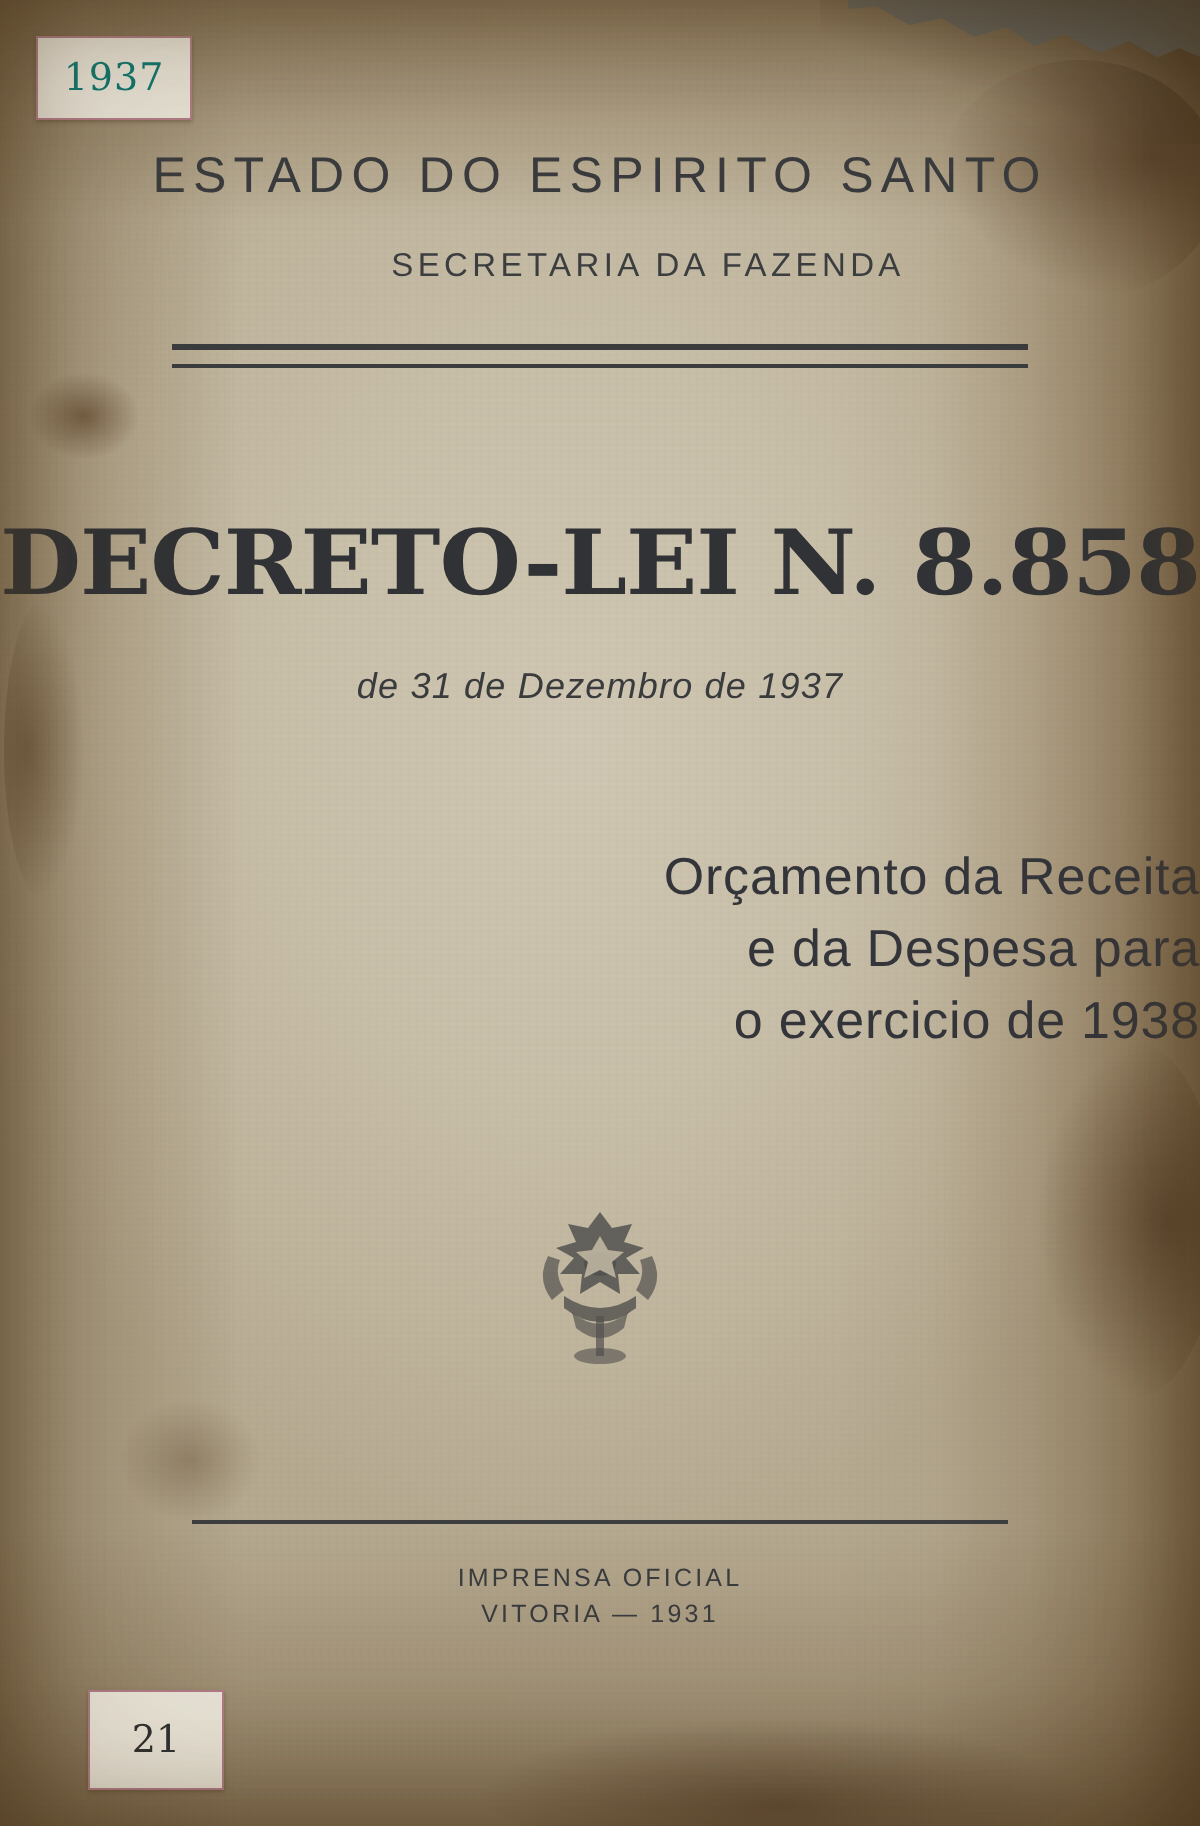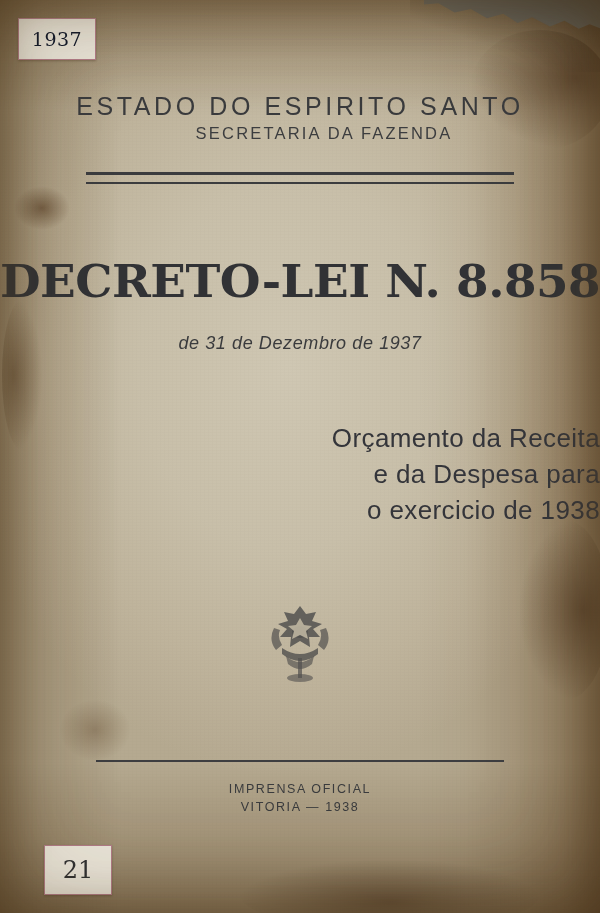--- a/index.html
+++ b/index.html
@@ -97,21 +97,21 @@
 
   
   .content {
     position: absolute;
     inset: 0;
     color: #2f3033;
   }
 
   .hdr-state {
     position: absolute;
-    top: 92px; left: 0; right: 0;
+    top: 74px; left: 0; right: 0;
     text-align: center;
     font-size: 25px;
     letter-spacing: 3.6px;
     color: #3a3b3d;
     font-weight: 400;
   }
   .hdr-sub {
     position: absolute;
     top: 124px; left: 0; right: 0;
     text-align: center;
@@ -190,37 +190,37 @@
     background: #e7e2d6;
     border: 1.6px solid #b07a86;
     box-shadow: 0 1px 2px rgba(60,40,20,.35);
   }
   .label-top .txt {
     position: absolute;
     inset: 0;
     display: flex; align-items: center; justify-content: center;
     font-family: "DejaVu Serif", serif;
     font-size: 19px;
-    color: #0f172a;
+    color: #0f766e;
     letter-spacing: .5px;
   }
   .label-bottom {
     position: absolute;
     left: 44px; top: 845px;
     width: 66px; height: 48px;
     background: #e9e4d8;
     border: 1.6px solid #b07a86;
     box-shadow: 0 1px 2px rgba(60,40,20,.35);
   }
   .label-bottom .txt {
     position: absolute;
     inset: 0;
     display: flex; align-items: center; justify-content: center;
     font-family: "DejaVu Serif", serif;
-    font-size: 24px;
+    font-size: 19px;
     color: #2e2f31;
   }
 </style>
 </head>
 <body>
 
 <div id="page">
 
   <div class="paper"></div>
   <div class="paper-grain"></div>
@@ -265,21 +265,21 @@
         <path d="M24 58 Q38 70 52 58 L50 66 Q38 76 26 66 Z" opacity=".65"></path>
         <rect x="36" y="60" width="4" height="20" opacity=".7"></rect>
         <ellipse cx="38" cy="80" rx="13" ry="4" opacity=".6"></ellipse>
       </g>
     </svg>
 
     <div class="rule r3"></div>
 
     <div class="imprint">
       <div>IMPRENSA OFICIAL</div>
-      <div>VITORIA — 1938</div>
+      <div>VITORIA — 1931</div>
     </div>
   </div>
 
   <div class="label-top">
     <div class="txt">1937</div>
   </div>
 
   <div class="label-bottom">
     <div class="txt">21</div>
   </div>

